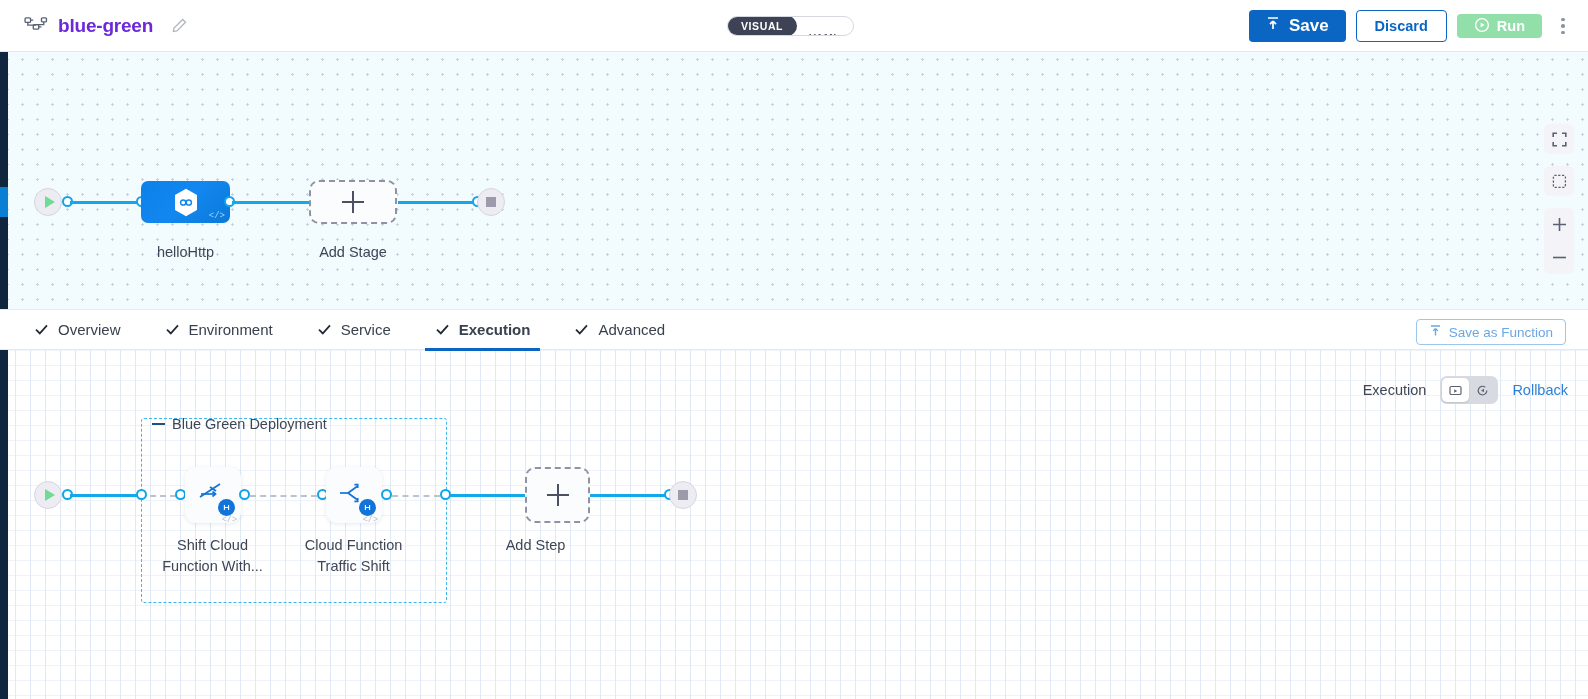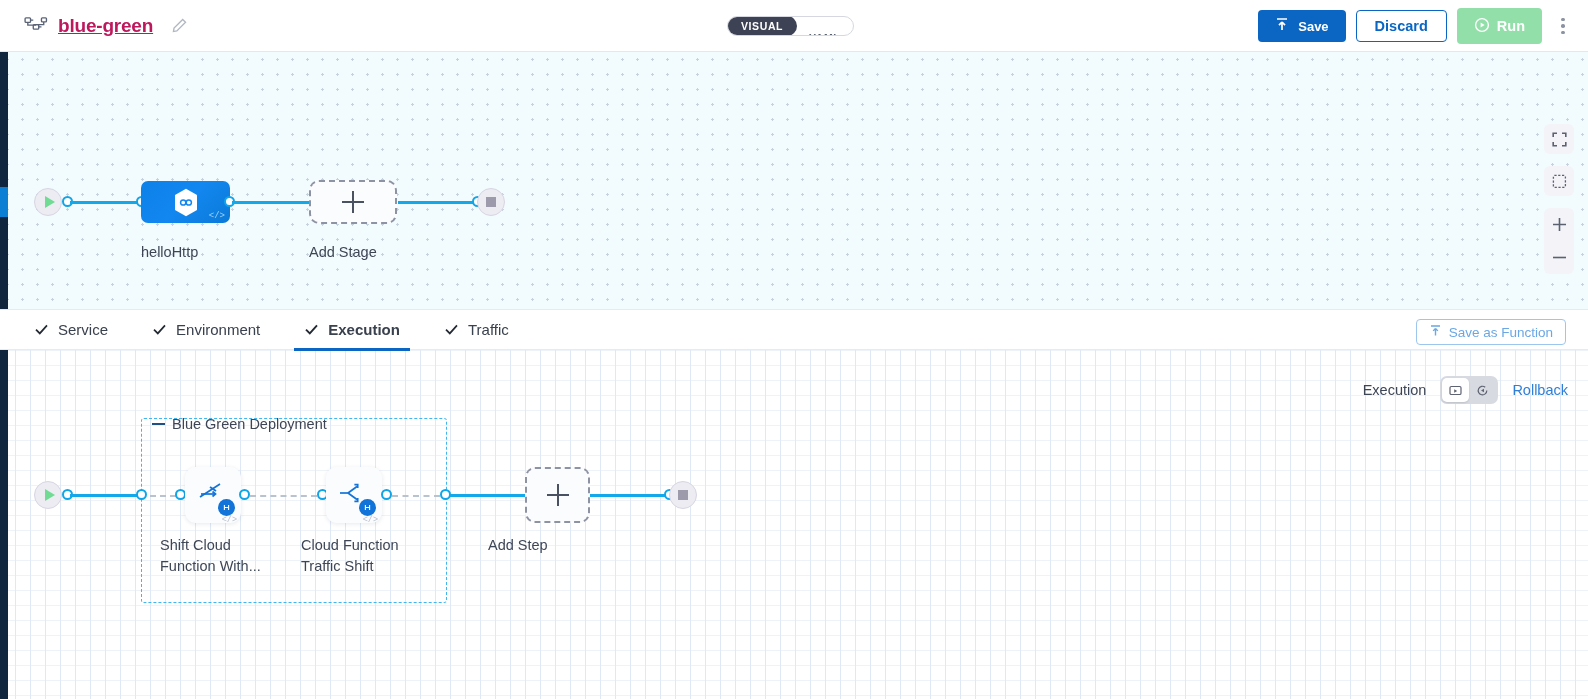--- a/index.html
+++ b/index.html
@@ -17,21 +17,21 @@
   .edge-dark-2 { position: absolute; left: 0; top: 350px; width: 8px; height: 349px; background: #10253e; z-index: 40; }
 
   
   .header {
     position: absolute; left: 0; top: 0; width: 1588px; height: 52px;
     background: #ffffff; border-bottom: 1px solid #e4e7ec;
     display: flex; align-items: center; z-index: 30;
   }
   .hdr-left { display: flex; align-items: center; gap: 10px; padding-left: 24px; }
   .pipeline-icon { width: 24px; height: 20px; color: #5a6376; display: block; }
-  .pipeline-title { font-size: 19px; font-weight: bold; color: #be185d; letter-spacing: -0.2px; text-decoration: underline; }
+  .pipeline-title { font-size: 19px; font-weight: bold; color: #6d28d9; letter-spacing: -0.2px; }
   .edit-pencil { width: 17px; height: 17px; color: #b0b6c3; margin-left: 8px; display: block; }
 
   
   .mode-toggle {
     position: absolute; left: 727px; top: 16px;
     display: flex; align-items: center;
     border: 1px solid #d5d8e0; border-radius: 20px; height: 20px;
     background: #ffffff; overflow: hidden;
   }
   .mode-opt { font-size: 10.5px; font-weight: bold; letter-spacing: 0.6px; padding: 0 13px;
@@ -41,32 +41,32 @@
   .hdr-right { position: absolute; right: 14px; top: 0; height: 52px; display: flex; align-items: center; gap: 10px; }
   .unsaved {
     display: flex; align-items: center; gap: 8px;
     background: #f3f4f8; color: #f4641e; font-size: 13.5px; font-weight: bold;
     padding: 0 16px; height: 30px; border-radius: 4px;
   }
   .dot-orange { width: 9px; height: 9px; border-radius: 50%; background: #f4641e; display:block; }
   .btn-save {
     display: flex; align-items: center; gap: 9px;
     background: #0a66c2; color: #fff; border: none; border-radius: 4px;
-    height: 32px; padding: 0 17px; font-size: 13px; font-weight: bold;
+    height: 32px; padding: 0 17px; font-size: 17px; font-weight: bold;
     font-family: "Liberation Sans", sans-serif; cursor: pointer;
   }
   .btn-discard {
     background: #fff; color: #0a66c2; border: 1px solid #0a66c2; border-radius: 4px;
     height: 32px; padding: 0 18px; font-size: 14.5px; font-weight: bold;
     font-family: "Liberation Sans", sans-serif; cursor: pointer;
   }
   .btn-run {
     display: flex; align-items: center; gap: 7px;
     background: #92dfa9; color: #ffffff; border: none; border-radius: 4px;
-    height: 36px; padding: 0 17px; font-size: 14.5px; font-weight: bold;
+    height: 24px; padding: 0 17px; font-size: 14.5px; font-weight: bold;
     font-family: "Liberation Sans", sans-serif; cursor: pointer;
   }
   .kebab { width: 22px; height: 32px; display: flex; flex-direction: column;
     align-items: center; justify-content: center; gap: 3px; cursor: pointer; }
   .kebab i { width: 3.5px; height: 3.5px; border-radius: 50%; background: #8b92a3; display:block; }
 
   
   .canvas-top {
     position: absolute; left: 0; top: 52px; width: 1588px; height: 257px;
     background-color: #f2fbfd;
@@ -108,21 +108,21 @@
   .add-dashed {
     position: absolute; border: 2px dashed #8d93a3; border-radius: 10px;
     background: #fbfcfe; display: flex; align-items: center; justify-content: center;
     color: #3f4655; cursor: pointer;
   }
   .plus-v { position: relative; width: 22px; height: 22px; }
   .plus-v::before, .plus-v::after { content:""; position:absolute; background:#4a5161; }
   .plus-v::before { left: 10px; top: 0; width: 2.2px; height: 22px; }
   .plus-v::after  { top: 10px; left: 0; height: 2.2px; width: 22px; }
 
-  .node-label { position: absolute; font-size: 14.5px; color: #3e4656; line-height: 21px; }
+  .node-label { position: absolute; font-size: 14.5px; color: #3e4656; text-align: center; line-height: 21px; }
 
   
   .step-node {
     position: absolute; width: 56px; height: 56px; border-radius: 11px;
     background: #fbfcfe; box-shadow: 0 1px 4px rgba(20,40,80,0.10);
     display: flex; align-items: center; justify-content: center;
   }
   .step-badge {
     position: absolute; right: 6px; bottom: 7px; width: 17px; height: 17px;
     border-radius: 50%; background: #1273d8; display: flex;
@@ -296,39 +296,45 @@
         </div>
       </div>
     </div>
   </div>
 
   <div class="tabbar">
     <div class="tab">
       <svg class="tick" viewBox="0 0 15 15" fill="none" stroke="currentColor" stroke-width="1.7">
           <path d="M2 7.6l3.8 3.8L13 3.4"></path>
         </svg>
-      <span>Service</span>
+      <span>Overview</span>
     </div>
     <div class="tab">
       <svg class="tick" viewBox="0 0 15 15" fill="none" stroke="currentColor" stroke-width="1.7">
           <path d="M2 7.6l3.8 3.8L13 3.4"></path>
         </svg>
       <span>Environment</span>
     </div>
+    <div class="tab">
+      <svg class="tick" viewBox="0 0 15 15" fill="none" stroke="currentColor" stroke-width="1.7">
+          <path d="M2 7.6l3.8 3.8L13 3.4"></path>
+        </svg>
+      <span>Service</span>
+    </div>
     <div class="tab active">
       <svg class="tick" viewBox="0 0 15 15" fill="none" stroke="currentColor" stroke-width="1.9">
           <path d="M2 7.6l3.8 3.8L13 3.4"></path>
         </svg>
       <span>Execution</span>
     </div>
     <div class="tab">
       <svg class="tick" viewBox="0 0 15 15" fill="none" stroke="currentColor" stroke-width="1.7">
           <path d="M2 7.6l3.8 3.8L13 3.4"></path>
         </svg>
-      <span>Traffic</span>
+      <span>Advanced</span>
     </div>
 
     <div class="save-template">
       <span>
         <svg width="13" height="13" viewBox="0 0 13 13" fill="none" stroke="#6aa7e4" stroke-width="1.4">
           <path d="M2 2h9M6.5 11.5V4.4M6.5 4.4L4.2 6.9M6.5 4.4l2.3 2.5"></path>
         </svg>
       </span>
       <span>Save as Function</span>
     </div>

